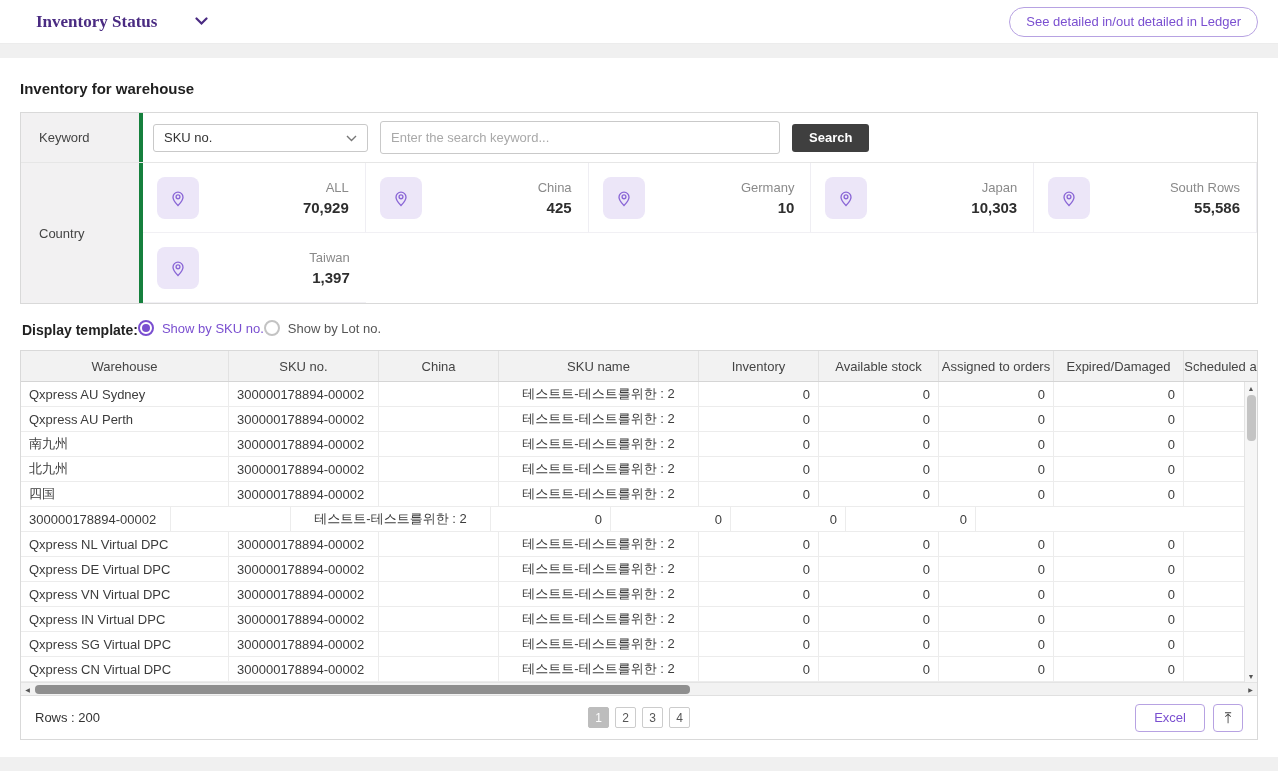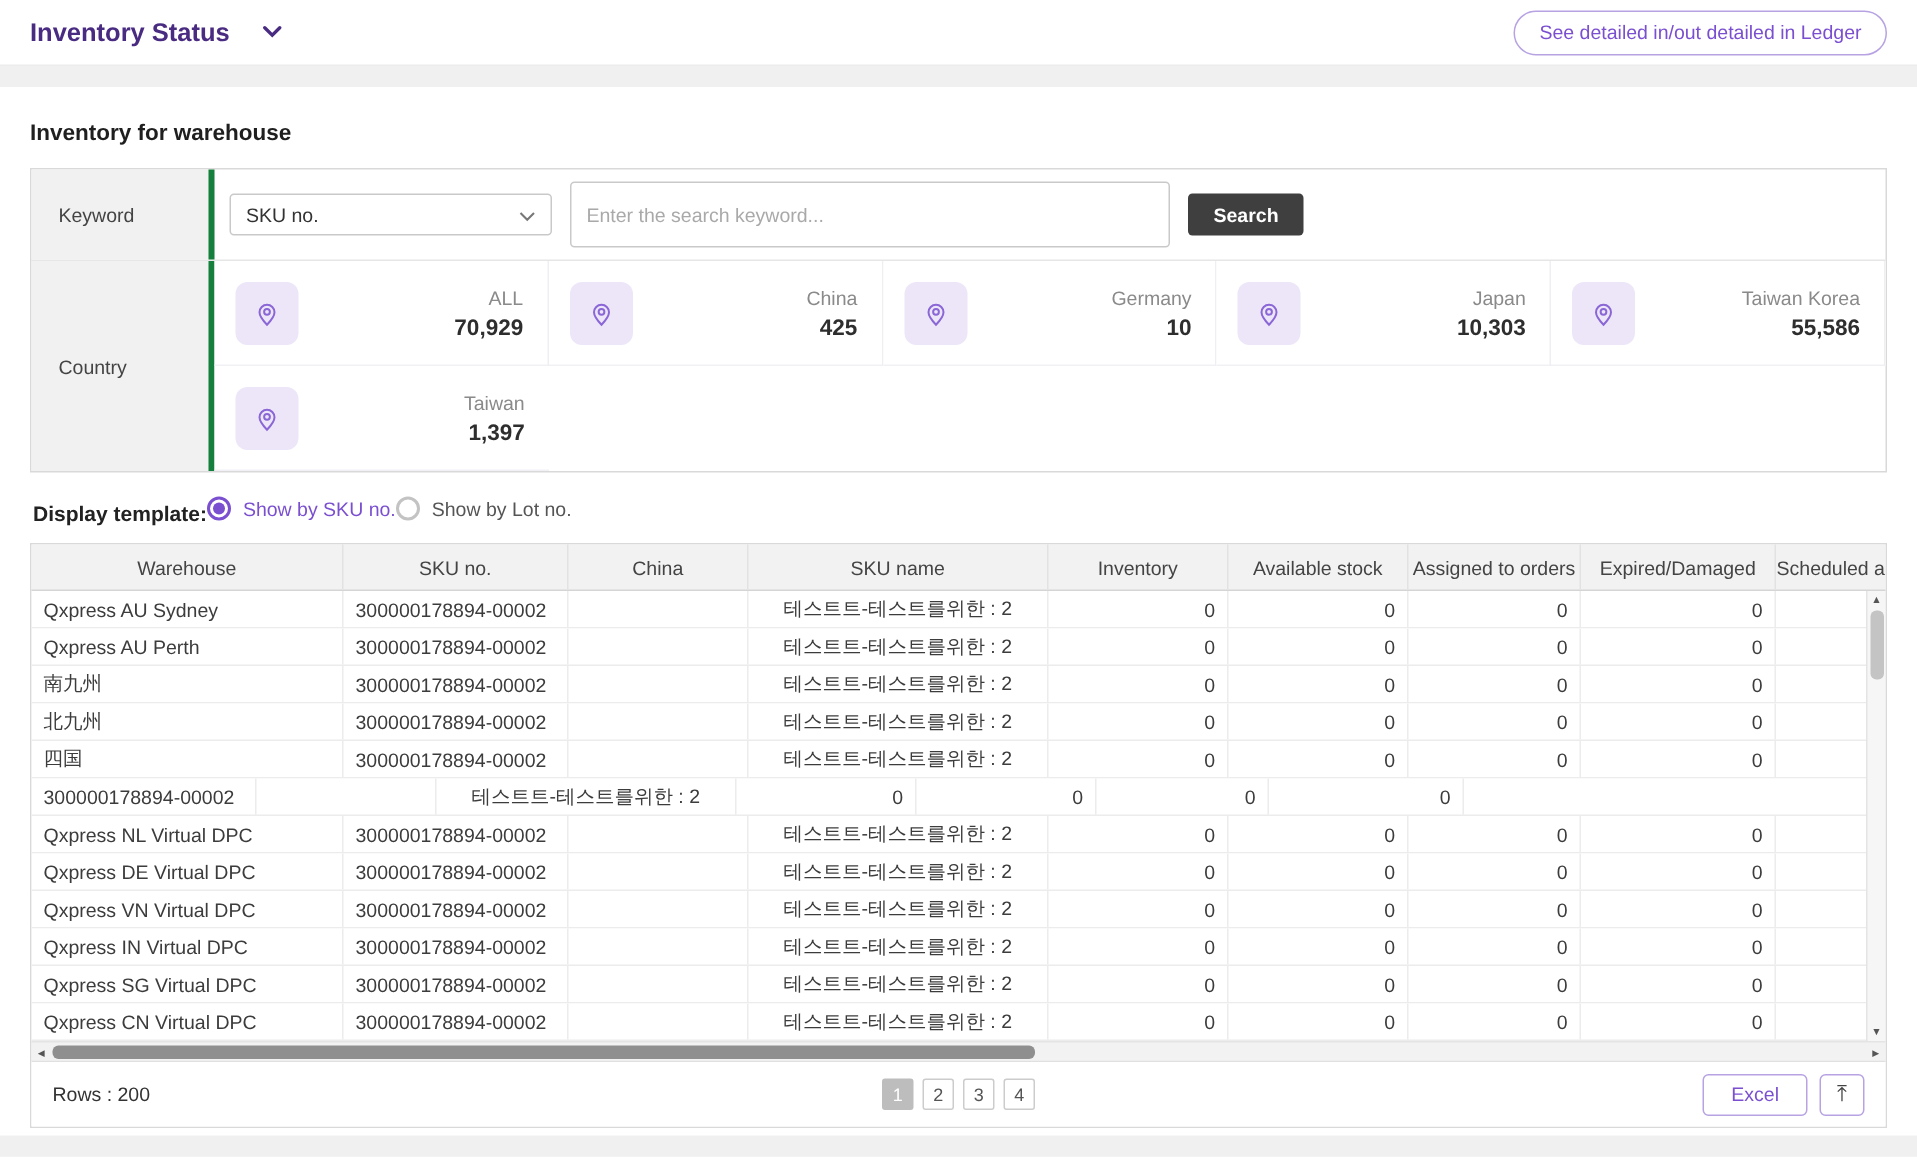--- a/index.html
+++ b/index.html
@@ -11,21 +11,21 @@
   .page {
     width:1278px; height:771px; position:relative;
     background:#f0f0f0; overflow:hidden; margin:0 auto;
   }
   
   .topbar {
     height:44px; background:#fff; display:flex; align-items:center;
     justify-content:space-between; padding:0 20px; border-bottom:1px solid #ececec;
   }
   .title-wrap { display:flex; align-items:center; gap:22px; }
-  .page-title { font-size:17px; font-weight:bold; color:var(--title); margin:0; }
+  .page-title { font-size:17px; font-weight:bold; color:var(--title); margin:16px;font-family:Liberation Serif, serif; }
   .title-chev { display:flex; align-items:center; cursor:pointer; color:var(--title); }
   .ledger-btn {
     height:30px; padding:0 16px; background:#fff; border:1px solid var(--accent_border);
     color:var(--accent); border-radius:15px; font-size:13px; cursor:pointer;
     font-family:"Liberation Sans", sans-serif;
   }
   
   .main-card { margin-top:14px; background:#fff; padding:16px 20px 12px; height:699px; }
   .section-title { font-size:15px; font-weight:bold; color:#1f1f1f; margin:6px 0 15px; }
 
@@ -37,21 +37,21 @@
     flex:0 0 122px; background:#f2f1f2; display:flex; align-items:center;
     padding-left:18px; font-size:13px; color:#444; border-right:4px solid #15803d;
   }
   .keyword-content { flex:1; display:flex; align-items:center; gap:12px; padding:8px 10px; }
   .select-box {
     width:215px; height:28px; border:1px solid #c9c9c9; border-radius:3px; background:#fff;
     display:flex; align-items:center; justify-content:space-between; padding:0 10px;
     font-size:13px; color:#333; cursor:pointer;
   }
   .search-input {
-    flex:0 0 400px; height:44px; border:1px solid #c9c9c9; border-radius:3px;
+    flex:0 0 400px; height:33px; border:1px solid #c9c9c9; border-radius:3px;
     padding:0 10px; font-size:13px; color:#333; font-family:"Liberation Sans", sans-serif;
   }
   .search-input::placeholder { color:#a9a9a9; }
   .search-btn {
     height:28px; padding:0 17px; background:var(--dark_btn); color:#fff; border:none;
     border-radius:3px; font-size:13px; font-weight:bold; cursor:pointer;
     font-family:"Liberation Sans", sans-serif;
   }
   .country-grid { flex:1; display:grid; grid-template-columns:repeat(5,1fr); }
   .country-card {
@@ -233,21 +233,21 @@
               </span>
             </div>
             <div class="country-card">
               <span class="pin-box">
                 <svg width="20" height="20" viewBox="0 0 24 24" fill="none" stroke="currentColor" stroke-width="1.6">
                   <path d="M12 21c-4-4.2-6-7.4-6-10a6 6 0 1 1 12 0c0 2.6-2 5.8-6 10z"></path>
                   <circle cx="12" cy="10.6" r="2.3"></circle>
                 </svg>
               </span>
               <span class="cinfo">
-                <span class="cname">Taiwan Korea</span>
+                <span class="cname">South Rows</span>
                 <span class="ccount">55,586</span>
               </span>
             </div>
             <div class="country-card">
               <span class="pin-box">
                 <svg width="20" height="20" viewBox="0 0 24 24" fill="none" stroke="currentColor" stroke-width="1.6">
                   <path d="M12 21c-4-4.2-6-7.4-6-10a6 6 0 1 1 12 0c0 2.6-2 5.8-6 10z"></path>
                   <circle cx="12" cy="10.6" r="2.3"></circle>
                 </svg>
               </span>

